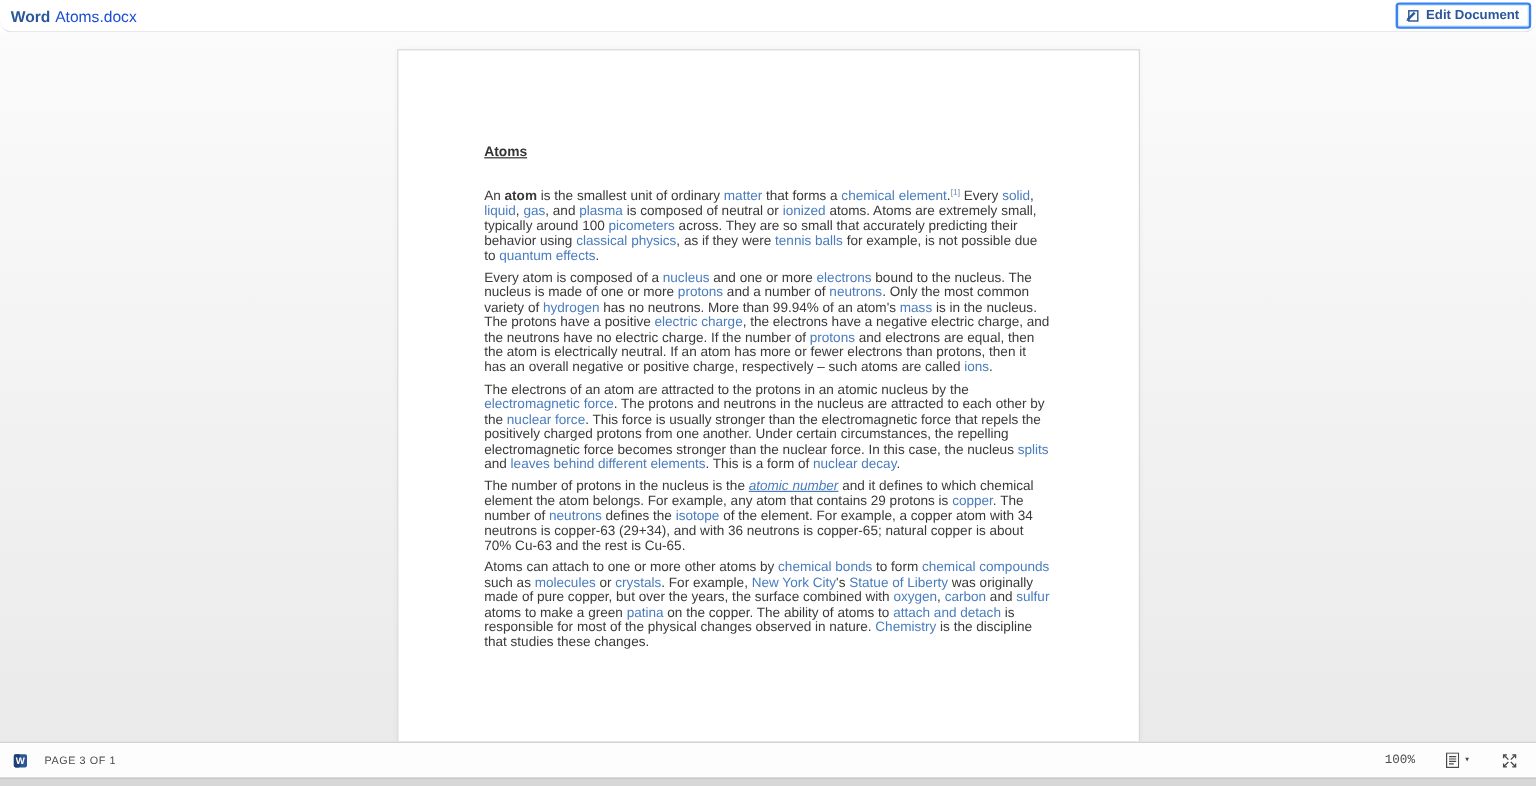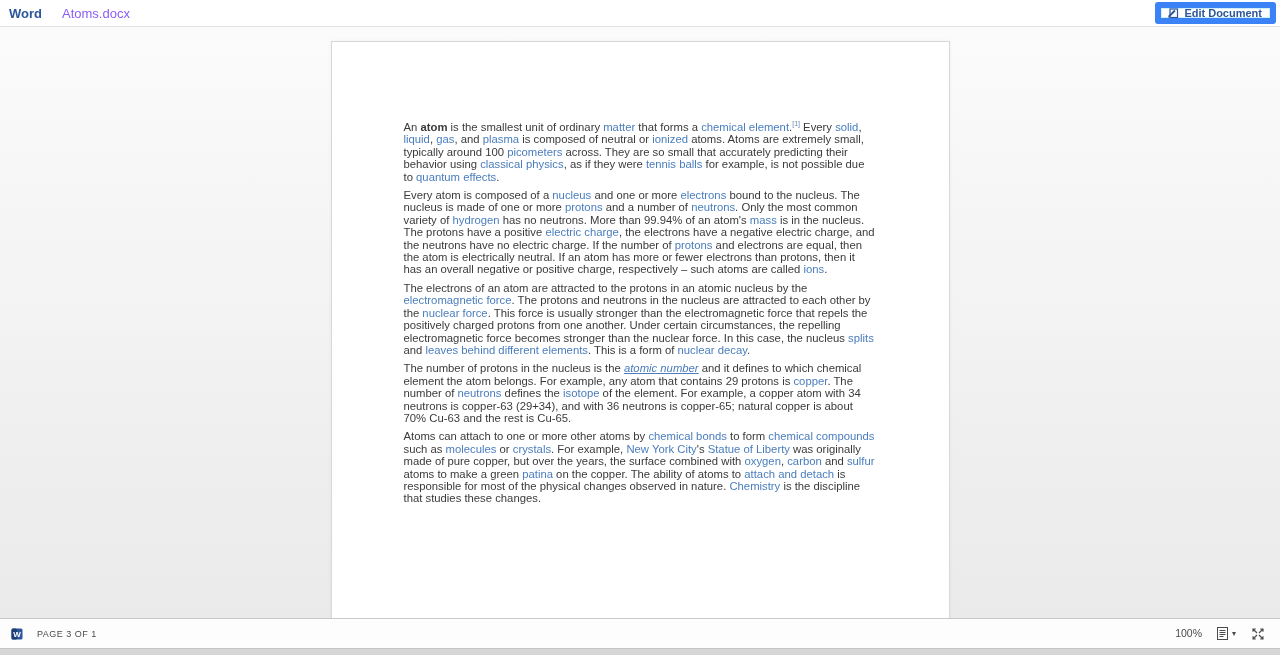--- a/index.html
+++ b/index.html
@@ -12,27 +12,28 @@
     background:#ffffff;
   }
 
   
   .topbar {
     flex:0 0 27px; height:27px;
     background:#ffffff;
     border-bottom:1px solid #e2e2e2;
     display:flex; align-items:center;
     padding:0 4px 0 9px;
+    border-radius:10px;
   }
   .brand { color:#2b579a; font-weight:bold; font-size:13px; }
-  .filename { color:#8b5cf6; font-size:13px; margin-left:20px; }
+  .filename { color:#1d4ed8; font-size:13px; margin-left:4px; }
   .edit-btn {
     margin-left:auto;
     display:flex; align-items:center; gap:5px;
-    border:6px solid #3b82f6; border-radius:3px;
+    border:2px solid #3b82f6; border-radius:3px;
     background:#ffffff;
     box-shadow: inset 0 0 0 1px #cdeef5;
     padding:2px 8px 2px 6px;
     height:22px;
     cursor:pointer;
   }
   .edit-btn-label { color:#2b579a; font-size:11px; font-weight:bold; white-space:nowrap; }
 
   
   .content {
@@ -70,21 +71,21 @@
     flex:0 0 30px; height:30px;
     background:#fdfdfd;
     border-top:1px solid #c9c9c9;
     display:flex; align-items:center;
     padding:0 15px 0 11px;
   }
   .status-left { display:flex; align-items:center; gap:14px; }
   .page-indicator {
     font-size:9px; color:#4a4a4a; letter-spacing:0.5px; white-space:nowrap;
   }
-  .status-right { margin-left:auto; display:flex; gap:15px; }
+  .status-right { margin-left:auto; display:flex; align-items:center; gap:26px;font-family:Liberation Mono, monospace; }
   .zoom-level { font-size:10.5px; color:#4a4a4a; }
   .view-group { display:flex; align-items:center; gap:4px; cursor:pointer; }
   .caret { font-size:8px; color:#4a4a4a; line-height:1; }
   .icon-btn { display:flex; align-items:center; cursor:pointer; background:none; border:none; padding:0; }
 
   .bottomstrip {
     flex:0 0 7px; height:7px;
     background:#d7d7d7; border-top:1px solid #c4c4c4;
   }
 </style>
@@ -100,20 +101,21 @@
         <rect x="3" y="2" width="7.5" height="8.5" stroke="#2b579a" stroke-width="1.2"></rect>
         <path d="M1 10.8 L1.6 8.4 L7.2 2.8 L8.6 4.2 L3 9.8 Z" fill="#2b579a"></path>
       </svg>
     </span>
     <span class="edit-btn-label">Edit Document</span>
   </div>
 </div>
 
 <div class="content">
   <div class="page">
+    <h1 class="doc-heading">Atoms</h1>
     <div>
         <p class="doc-p">An <span class="run-b">atom</span> is the smallest unit of ordinary <span class="run-a">matter</span> that forms a <span class="run-a">chemical element</span>.<span class="run-sup">[1]</span> Every <span class="run-a">solid</span>, <span class="run-a">liquid</span>, <span class="run-a">gas</span>, and <span class="run-a">plasma</span> is composed of neutral or <span class="run-a">ionized</span> atoms. Atoms are extremely small, typically around 100 <span class="run-a">picometers</span> across. They are so small that accurately predicting their behavior using <span class="run-a">classical physics</span>, as if they were <span class="run-a">tennis balls</span> for example, is not possible due to <span class="run-a">quantum effects</span>.</p>
         <p class="doc-p">Every atom is composed of a <span class="run-a">nucleus</span> and one or more <span class="run-a">electrons</span> bound to the nucleus. The nucleus is made of one or more <span class="run-a">protons</span> and a number of <span class="run-a">neutrons</span>. Only the most common variety of <span class="run-a">hydrogen</span> has no neutrons. More than 99.94% of an atom's <span class="run-a">mass</span> is in the nucleus. The protons have a positive <span class="run-a">electric charge</span>, the electrons have a negative electric charge, and the neutrons have no electric charge. If the number of <span class="run-a">protons</span> and electrons are equal, then the atom is electrically neutral. If an atom has more or fewer electrons than protons, then it has an overall negative or positive charge, respectively – such atoms are called <span class="run-a">ions</span>.</p>
         <p class="doc-p">The electrons of an atom are attracted to the protons in an atomic nucleus by the <span class="run-a">electromagnetic force</span>. The protons and neutrons in the nucleus are attracted to each other by the <span class="run-a">nuclear force</span>. This force is usually stronger than the electromagnetic force that repels the positively charged protons from one another. Under certain circumstances, the repelling electromagnetic force becomes stronger than the nuclear force. In this case, the nucleus <span class="run-a">splits</span> and <span class="run-a">leaves behind different elements</span>. This is a form of <span class="run-a">nuclear decay</span>.</p>
         <p class="doc-p">The number of protons in the nucleus is the <span class="run-ai">atomic number</span> and it defines to which chemical element the atom belongs. For example, any atom that contains 29 protons is <span class="run-a">copper</span>. The number of <span class="run-a">neutrons</span> defines the <span class="run-a">isotope</span> of the element. For example, a copper atom with 34 neutrons is copper-63 (29+34), and with 36 neutrons is copper-65; natural copper is about 70% Cu-63 and the rest is Cu-65.</p>
         <p class="doc-p">Atoms can attach to one or more other atoms by <span class="run-a">chemical bonds</span> to form <span class="run-a">chemical compounds</span> such as <span class="run-a">molecules</span> or <span class="run-a">crystals</span>. For example, <span class="run-a">New York City</span>'s <span class="run-a">Statue of Liberty</span> was originally made of pure copper, but over the years, the surface combined with <span class="run-a">oxygen</span>, <span class="run-a">carbon</span> and <span class="run-a">sulfur</span> atoms to make a green <span class="run-a">patina</span> on the copper. The ability of atoms to <span class="run-a">attach and detach</span> is responsible for most of the physical changes observed in nature. <span class="run-a">Chemistry</span> is the discipline that studies these changes.</p>
       </div>
   </div>
 </div>
 

